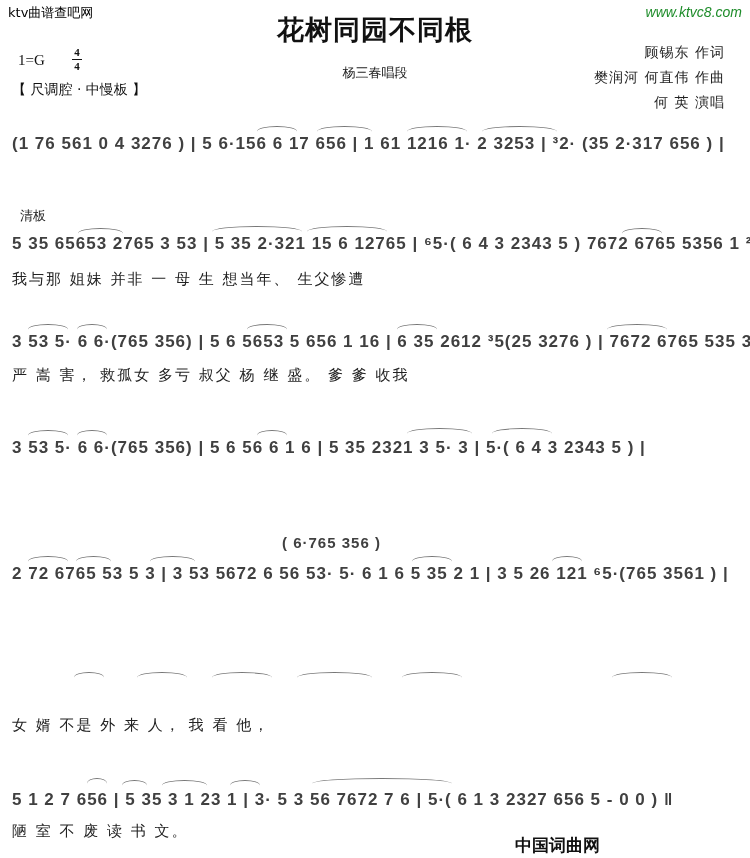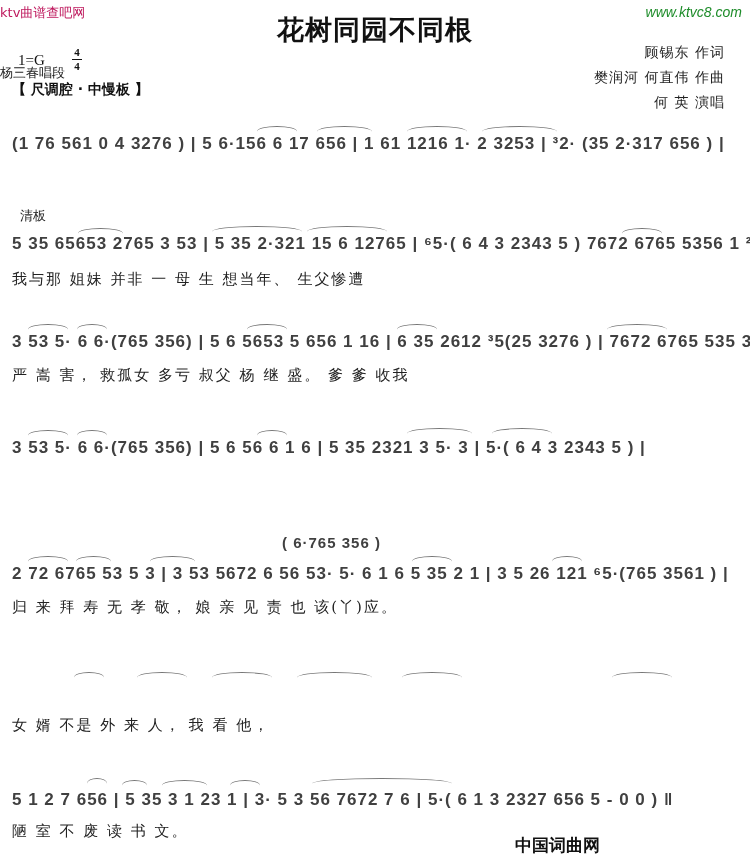--- a/index.html
+++ b/index.html
@@ -1,28 +1,28 @@
 <!DOCTYPE html>
 <html><head>
 <meta charset="utf-8">
 <style>
   html, body { margin:0; padding:0; background:#ffffff; }
   body { width:750px; height:858px; position:relative; overflow:hidden;
          font-family:"DejaVu Sans", sans-serif; color:#111; }
   .abs { position:absolute; white-space:nowrap; }
-  .site-left { left:0; top:4px; font-size:13px; color:#be185d; }
+  .site-left { left:8px; top:4px; font-size:13px; color:#000000; }
   .site-right { right:8px; top:4px; font-size:14px; color:#1e8c2a; font-family:"Liberation Sans", sans-serif;font-style:italic; }
   .title { left:0; width:750px; text-align:center; top:12px; font-size:27px; font-weight:bold;
            font-family:"DejaVu Serif", serif; letter-spacing:1px; }
   .key { left:18px; top:52px; font-size:15px; font-family:"Liberation Serif", serif; }
   .time { left:72px; top:47px; font-size:11px; font-weight:bold; text-align:center; line-height:11px;
           font-family:"Liberation Serif", serif; }
   .time .line { border-top:1px solid #111; width:10px; margin:1px auto; }
-  .tempo { left:12px; top:81px; font-size:14px; font-weight:bold; }
-  .subtitle { left:0; width:750px; text-align:left; top:64px; font-size:13px; color:#222; }
+  .tempo { left:12px; top:81px; font-size:14px; font-weight:normal; }
+  .subtitle { left:0; width:750px; text-align:center; top:64px; font-size:13px; color:#222; }
   .credit { right:25px; font-size:14px; color:#222; text-align:right; letter-spacing:1px; }
   .ban { left:20px; top:207px; font-size:13px; color:#222; }
 
   .staff-row { position:absolute; left:12px; width:720px; }
   .notes { position:absolute; left:0; font-family:"Liberation Sans", sans-serif; font-size:17px;
            font-weight:bold; letter-spacing:1px; white-space:nowrap; color:#404040; }
   .lyrics { position:absolute; left:0; font-size:15px; white-space:nowrap; color:#222;
             font-family:"DejaVu Serif", serif; letter-spacing:2px; }
   .slur { position:absolute; border-top:1px solid #777; border-radius:50% 50% 0 0; height:10px; }
 
@@ -86,21 +86,20 @@
 </div>
 
 <div class="staff-row" style="top:534px; height:80px">
   <div class="notes" style="top:0px; left:270px; font-size:15px">( 6·765  356 )</div>
   <div class="slur" style="left:16px; top:22px; width:40px"></div>
   <div class="slur" style="left:64px; top:22px; width:35px"></div>
   <div class="slur" style="left:138px; top:22px; width:45px"></div>
   <div class="slur" style="left:400px; top:22px; width:40px"></div>
   <div class="slur" style="left:540px; top:22px; width:30px"></div>
   <div class="notes" style="top:30px">2  72  6765  53  5     3 | 3  53  5672  6  56  53·   5·  6  1  6  5  35  2  1 | 3  5  26  121 ⁶5·(765  3561 ) |</div>
-  <div class="lyrics" style="top:64px">归   来      拜 寿       无    孝     敬，       娘    亲   见    责      也  该(丫)应。</div>
 </div>
 
 <div class="staff-row" style="top:674px; height:60px">
   <div class="slur" style="left:62px; top:-2px; width:30px"></div>
   <div class="slur" style="left:125px; top:-2px; width:50px"></div>
   <div class="slur" style="left:200px; top:-2px; width:60px"></div>
   <div class="slur" style="left:285px; top:-2px; width:75px"></div>
   <div class="slur" style="left:390px; top:-2px; width:60px"></div>
   <div class="slur" style="left:600px; top:-2px; width:60px"></div>
   <div class="lyrics" style="top:42px">女   婿     不是          外              来          人，                    我   看        他，</div>

